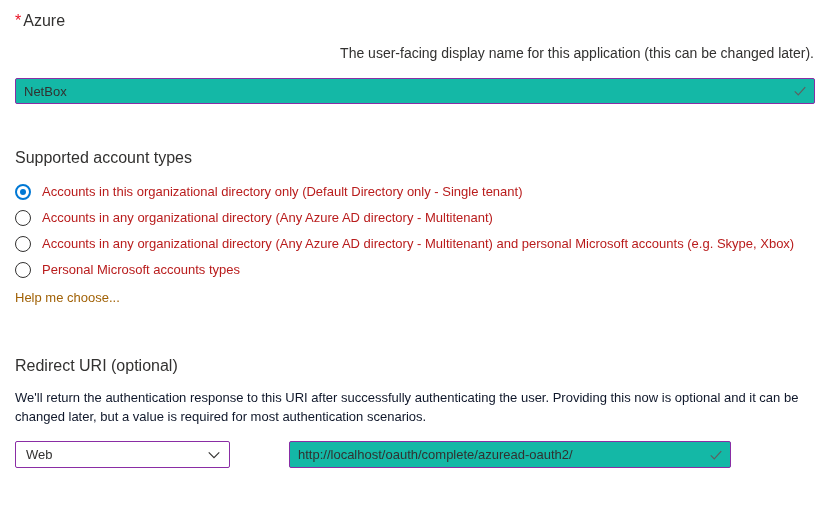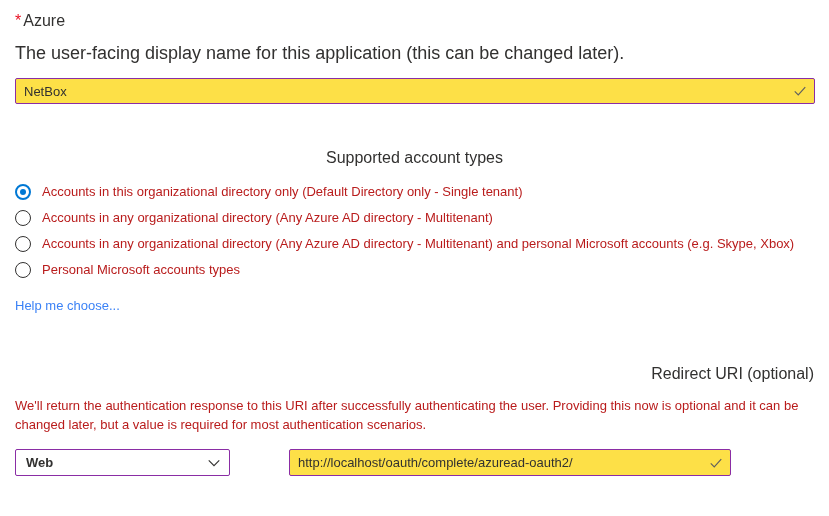--- a/index.html
+++ b/index.html
@@ -14,48 +14,49 @@
 
   .section-title {
     font-size: 16px;
     font-weight: 400;
     color: #323130;
     line-height: 21px;
   }
   .required-marker { color: #e81123; margin-right: 2px; }
 
   .field-desc {
-    font-size: 18px;
+    font-size: 14px;
     line-height: 16px;
     margin-top: 14px;
     color: #323130;
+    text-align: right;
   }
 
   .input-wrap { position: relative; margin-top: 17px; width: 800px; }
   .text-input {
     width: 100%;
     height: 26px;
     border: 1px solid #8a2da5;
     border-radius: 2px;
     padding: 0 30px 0 8px;
     font-family: "Liberation Sans", sans-serif;
     font-size: 13px;
     color: #323130;
     outline: none;
-    background: #fde047;
+    background: #14b8a6;
   }
   .check-icon {
     position: absolute;
     right: 8px; top: 50%;
     transform: translateY(-50%);
     width: 14px; height: 14px;
     display: block;
   }
 
-  .section-gap-1 { margin-top: 43px; text-align: center; }
+  .section-gap-1 { margin-top: 43px; }
   .question-text { font-size: 13px; line-height: 16px; margin-top: 19px; }
 
   .radio-group { margin-top: 11px; }
   .radio-row {
     display: flex;
     align-items: center;
     height: 26px;
     cursor: default;
   }
   .radio-circle {
@@ -74,35 +75,35 @@
     left: 50%; top: 50%;
     width: 6px; height: 6px;
     margin: -3px 0 0 -3px;
     border-radius: 50%;
     background: #0078d4;
   }
   .radio-label { font-size: 13px; line-height: 16px; color: #b91c1c; }
 
   .help-link {
     display: inline-block;
-    margin-top: 15px;
+    margin-top: 7px;
     font-size: 13px;
-    color: #3b82f6;
+    color: #a16207;
     text-decoration: none;
     cursor: pointer;
   }
 
-  .section-gap-2 { margin-top: 49px; text-align: right; }
+  .section-gap-2 { margin-top: 49px; }
 
   .redirect-desc {
     font-size: 13px;
     line-height: 19px;
     margin-top: 12px;
     max-width: 804px;
-    color: #b91c1c;
+    color: #0f172a;
   }
 
   .uri-row {
     display: flex;
     align-items: center;
     margin-top: 15px;
     gap: 13px;
   }
   .select-wrap { position: relative; width: 215px; }
   .select-box {
@@ -110,21 +111,20 @@
     height: 27px;
     border: 1px solid #8a2da5;
     border-radius: 2px;
     background: #fff;
     font-size: 13px;
     color: #323130;
     line-height: 25px;
     padding: 0 30px 0 10px;
     cursor: pointer;
     user-select: none;
-    font-weight: bold;
   }
   .chevron-icon {
     position: absolute;
     right: 9px; top: 50%;
     transform: translateY(-50%);
     width: 14px; height: 14px;
     display: block;
     pointer-events: none;
   }
   .uri-input-wrap { position: relative; width: 488px; padding-left: 46px; }

